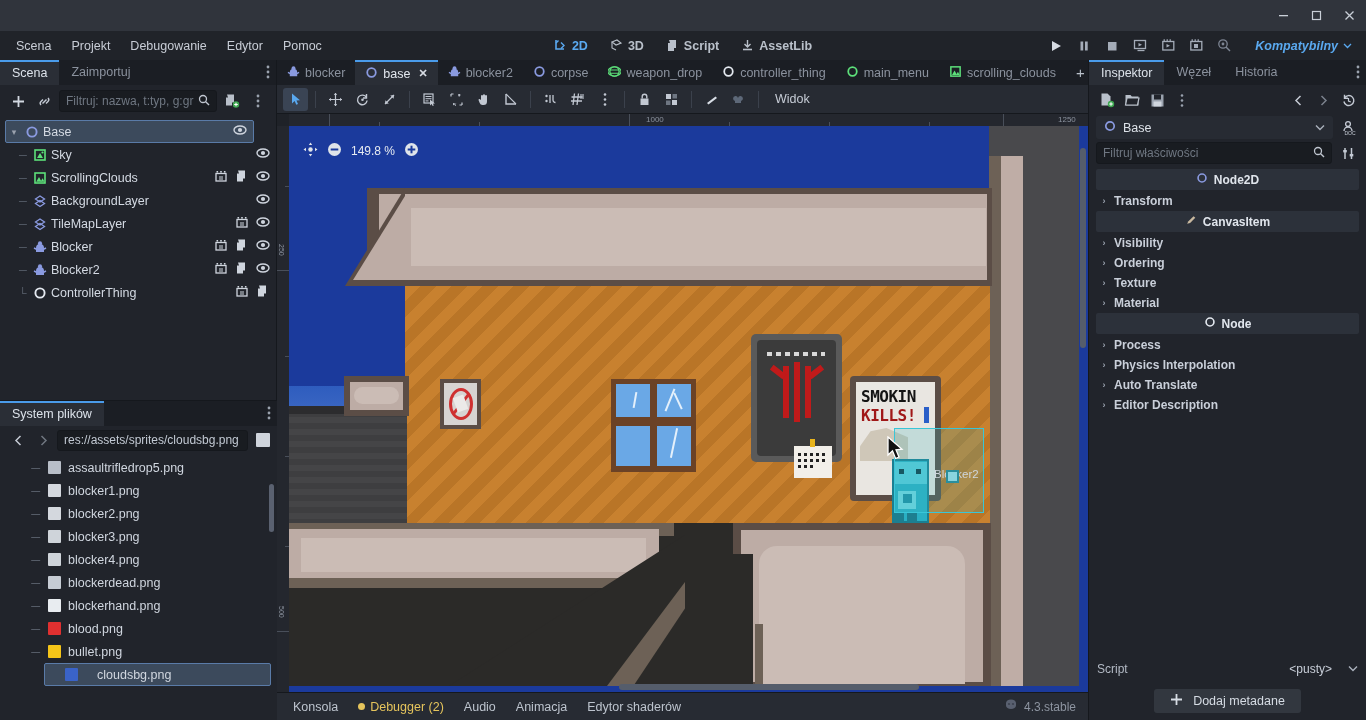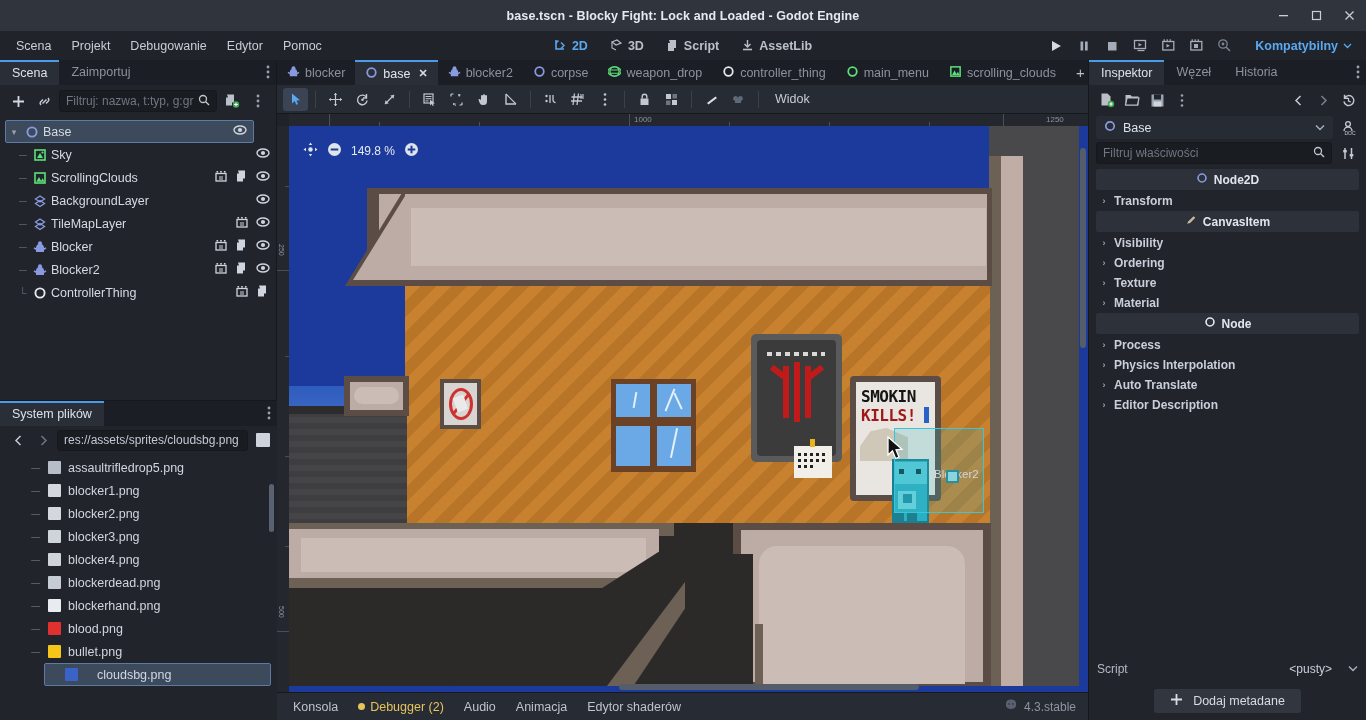--- a/index.html
+++ b/index.html
@@ -38,21 +38,21 @@
     position: absolute; left: 0; right: 0; display: flex; justify-content: center;
     align-items: center; gap: 4px; pointer-events: none;
   }
   .modebtn {
     display: flex; align-items: center; gap: 5px; padding: 3px 9px; border-radius: 3px;
     font-size: 12.5px; font-weight: bold; color: #b9c0ca; pointer-events: auto;
   }
   .modebtn.active { color: #5aa9f0; }
   .modebtn svg { display: block; }
 
-  .runbar { margin-left: auto; display: flex; align-items: center; gap: 2px; z-index: 3; }
+  .runbar { margin-left: auto; display: flex; align-items: center; gap: 2px; z-index: 3; font-style: italic; }
   .runbtn { width: 26px; height: 24px; display: flex; align-items: center; justify-content: center; border-radius: 3px; }
   .rendersel { display: flex; align-items: center; gap: 5px; padding: 3px 8px; margin-left: 8px;
                font-size: 12.5px; font-weight: bold; color: #5aa9f0; }
 
   
   .body { flex: 1; display: flex; min-height: 0; background: #1f2228; }
 
   
   .dock { background: #21242b; display: flex; flex-direction: column; min-height: 0; }
   .docktabs {
@@ -138,21 +138,21 @@
   .tbtn-text { padding: 3px 9px; font-size: 12.5px; color: #c6ccd6; border-radius: 3px; }
 
   .viewport-wrap { flex: 1; position: relative; min-height: 0; background: #1f2228; display: flex; flex-direction: column; }
   .ruler-top { height: 12px; background: #24272e; position: relative; flex: none; margin-left: 12px; }
   .ruler-row { flex: 1; display: flex; min-height: 0; }
   .ruler-left { width: 12px; background: #24272e; position: relative; flex: none; }
   .viewport { flex: 1; position: relative; overflow: hidden; background: #1b3a9c; }
 
   .ruler-tick { position: absolute; top: 0; width: 1px; height: 12px; background: #494f5a; }
   .ruler-tick.minor { height: 4px; top: 8px; }
-  .ruler-lbl { position: absolute; top: 1px; font-size: 8px; color: #8b929e; padding-left: 5px; }
+  .ruler-lbl { position: absolute; top: 1px; font-size: 8px; color: #8b929e; padding-left: 17px; }
   .vruler-tick { position: absolute; left: 0; height: 1px; width: 12px; background: #494f5a; }
   .vruler-tick.minor { width: 4px; left: 8px; }
   .vruler-lbl { position: absolute; left: 1px; font-size: 8px; color: #8b929e; writing-mode: vertical-rl; }
 
   
   .zoomwidget {
     position: absolute; left: 14px; top: 16px; display: flex; align-items: center; gap: 9px;
     z-index: 20; color: #dfe4ea; font-size: 12px;
   }
   .zoomwidget .zlbl { font-size: 12px; color: #e7ebf1; }
@@ -220,21 +220,20 @@
   }
 
   svg { shape-rendering: geometricPrecision; }
 </style>
 </head>
 <body>
 
 <div class="app">
 
   <div class="titlebar">
-    <div class="title">base.tscn - Blocky Fight: Lock and Loaded - Godot Engine</div>
     <div class="winbtns">
       <div class="winbtn">
         <svg width="11" height="11" viewBox="0 0 11 11">
             <rect x="1" y="5" width="9" height="1.3" fill="#c9cfd8"></rect>
           </svg>
       </div>
       <div class="winbtn">
         <svg width="11" height="11" viewBox="0 0 11 11">
             <rect x="1.5" y="1.5" width="8" height="8" fill="none" stroke="#c9cfd8" stroke-width="1.2"></rect>
           </svg>

